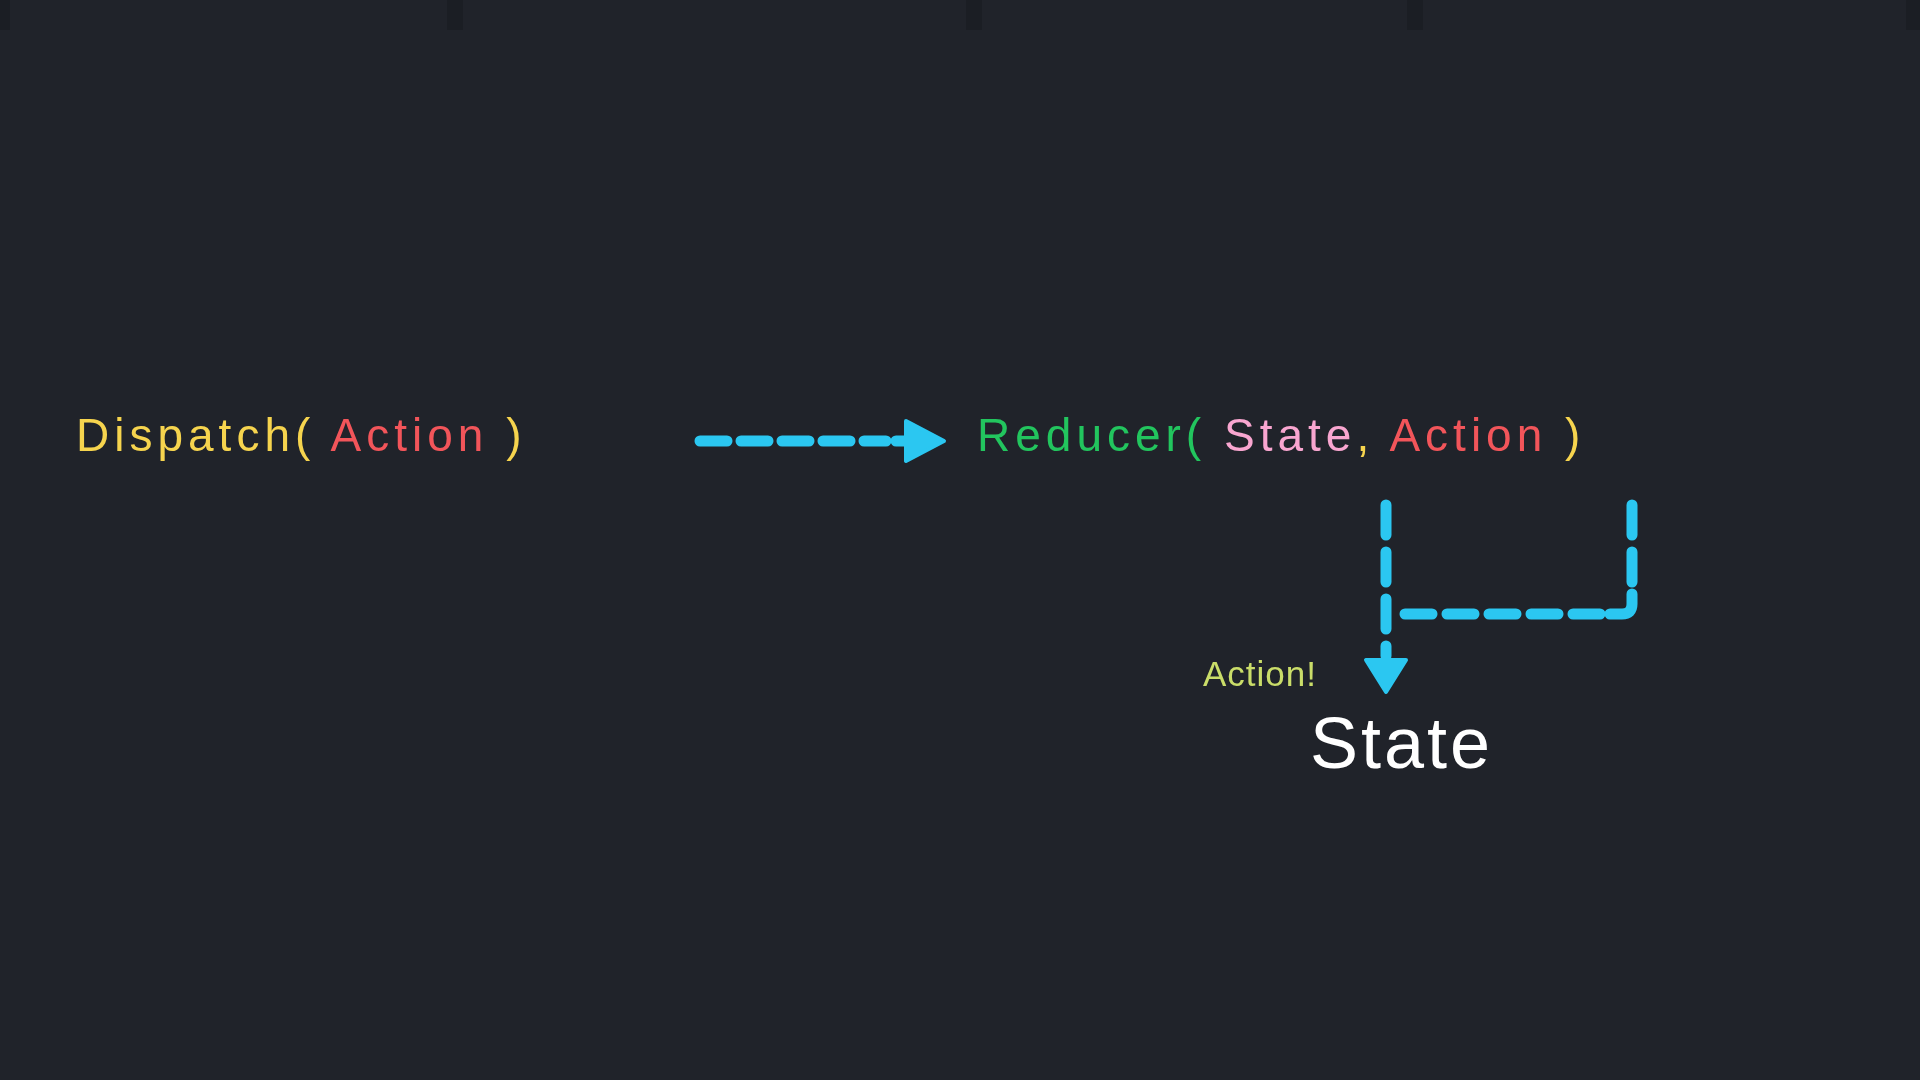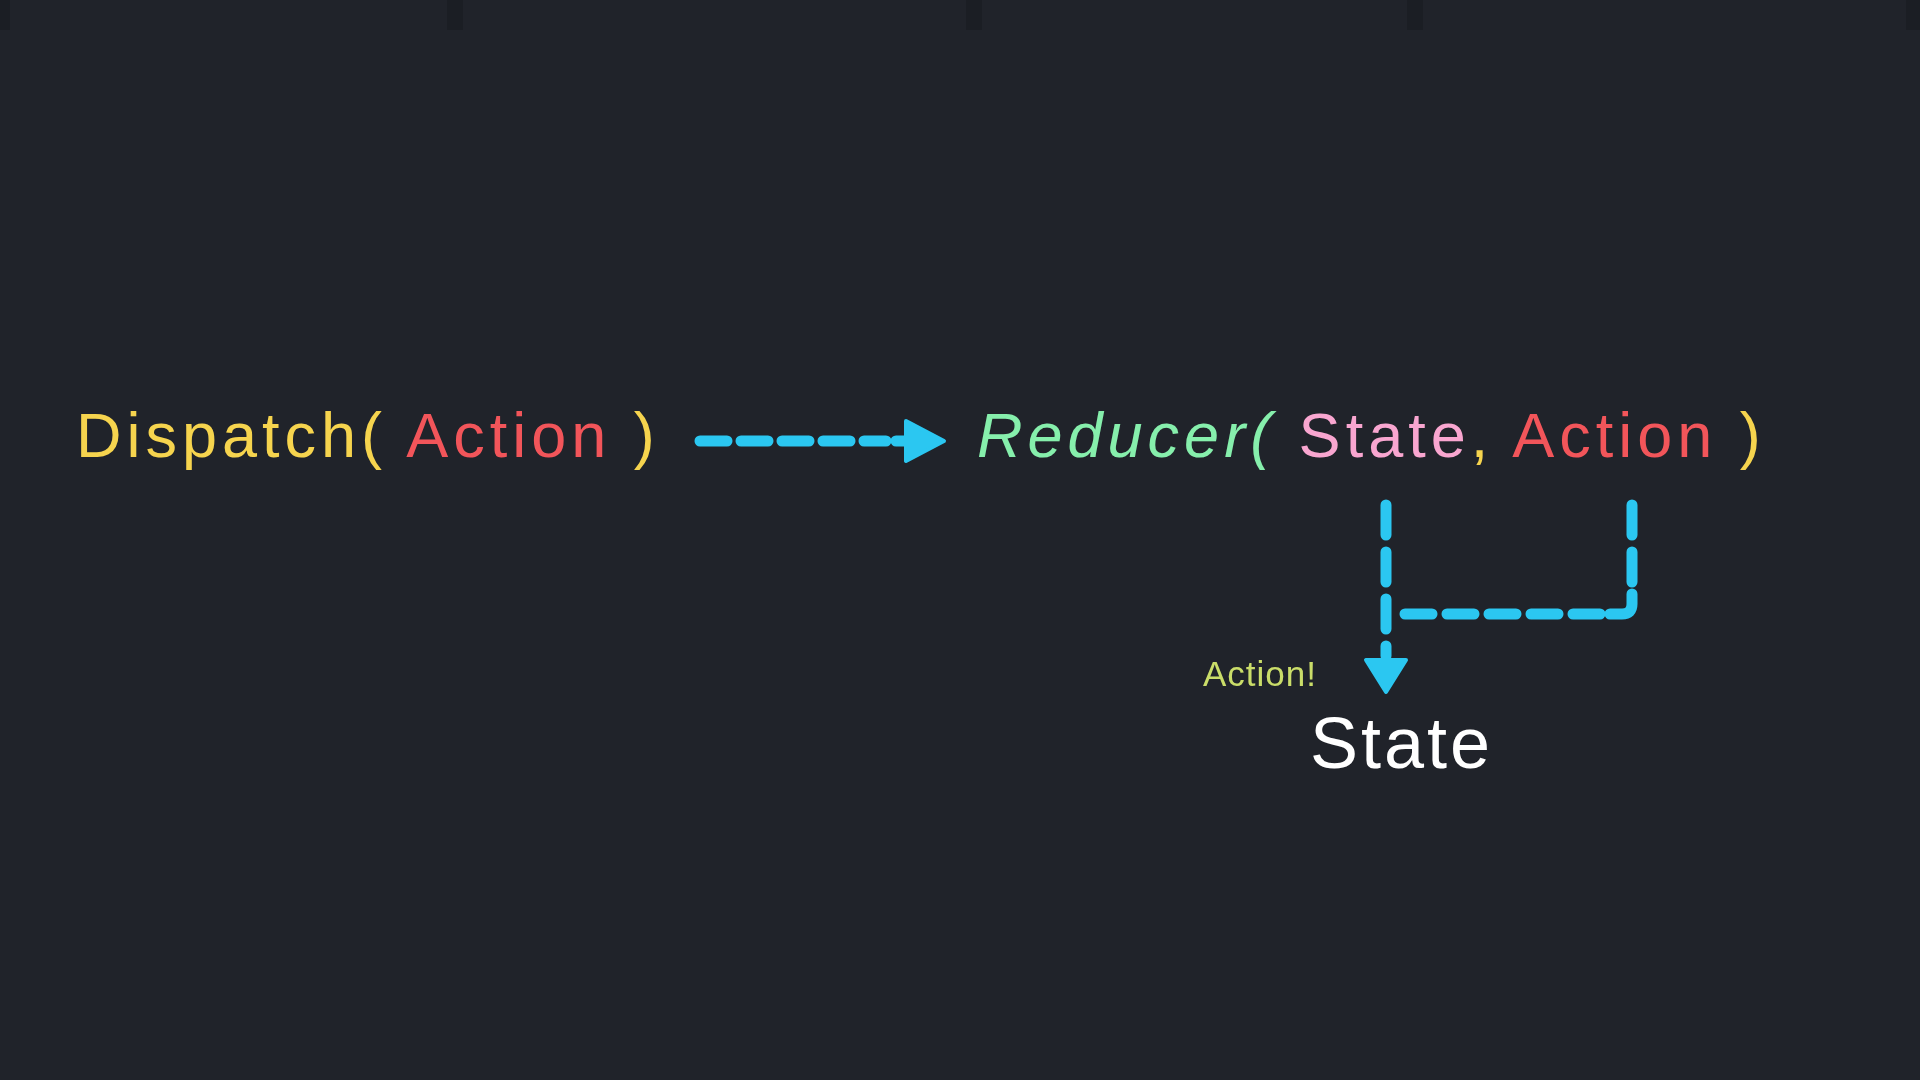--- a/index.html
+++ b/index.html
@@ -10,21 +10,21 @@
     font-family: "Liberation Sans", "DejaVu Sans", sans-serif;
   }
   .abs { position: absolute; }
   .top-marker {
     position: absolute;
     top: 0; height: 30px;
   }
   .call-text {
     position: absolute;
     top: 399px;
-    font-size: 63px;
+    font-size: 46px;
     font-weight: 500;
     letter-spacing: 5px;
     line-height: 72px;
     white-space: nowrap;
   }
   #dispatch-call { left: 76px; }
   #reducer-call  { left: 977px; }
   #arrow-svg     { left: 690px; top: 418px; }
   #connector-svg { left: 1358px; top: 498px; }
   #update-label {
@@ -57,21 +57,21 @@
   <span style="color: rgb(246, 212, 78);">Dispatch( </span><span style="color: rgb(242, 85, 90);">Action</span><span style="color: rgb(246, 212, 78);"> )</span>
 </div>
 
 <svg id="arrow-svg" class="abs" width="260" height="46" viewBox="0 0 260 46">
   <path d="M10 23 H196" fill="none" stroke-width="11" stroke-linecap="round" stroke-dasharray="27 14" stroke="#2bc7f1"></path>
   <path d="M206 23 h8" fill="none" stroke-width="11" stroke-linecap="round" stroke="#2bc7f1"></path>
   <polygon points="216,3 254,23 216,43" stroke-linejoin="round" stroke-width="4" fill="#2bc7f1" stroke="#2bc7f1"></polygon>
 </svg>
 
 <div id="reducer-call" class="call-text">
-  <span style="color: #86efac; font-style: italic;">Reducer( </span><span style="color: rgb(249, 166, 208);">State</span><span style="color: rgb(246, 212, 78);">, </span><span style="color: rgb(242, 85, 90);">Action</span><span style="color: rgb(246, 212, 78);"> )</span>
+  <span style="color: #22c55e;">Reducer( </span><span style="color: rgb(249, 166, 208);">State</span><span style="color: rgb(246, 212, 78);">, </span><span style="color: rgb(242, 85, 90);">Action</span><span style="color: rgb(246, 212, 78);"> )</span>
 </div>
 
 <svg id="connector-svg" class="abs" width="300" height="200" viewBox="0 0 300 200">
 
   <path d="M28 7 V158" fill="none" stroke-width="11" stroke-linecap="round" stroke-dasharray="30 17" stroke="#2bc7f1"></path>
 
   <path d="M274 7 V88" fill="none" stroke-width="11" stroke-linecap="round" stroke-dasharray="30 17" stroke="#2bc7f1"></path>
 
   <path d="M274 96 L274 106 Q274 116 264 116 L252 116" fill="none" stroke-width="11" stroke-linecap="round" stroke-linejoin="round" stroke="#2bc7f1"></path>
 

